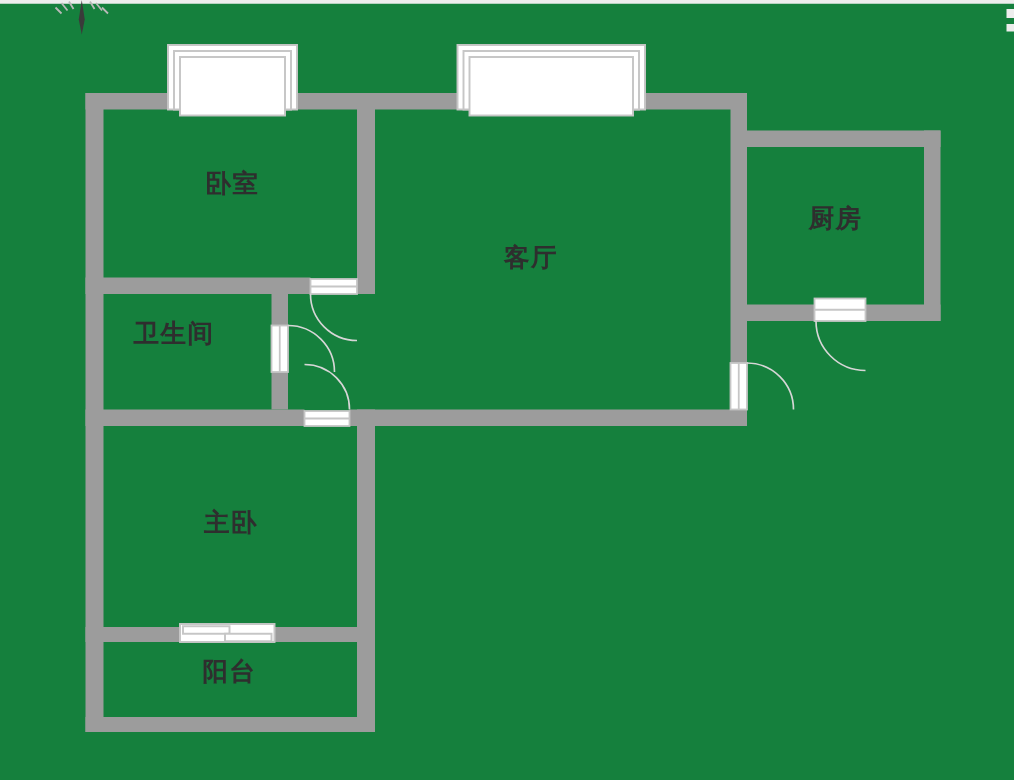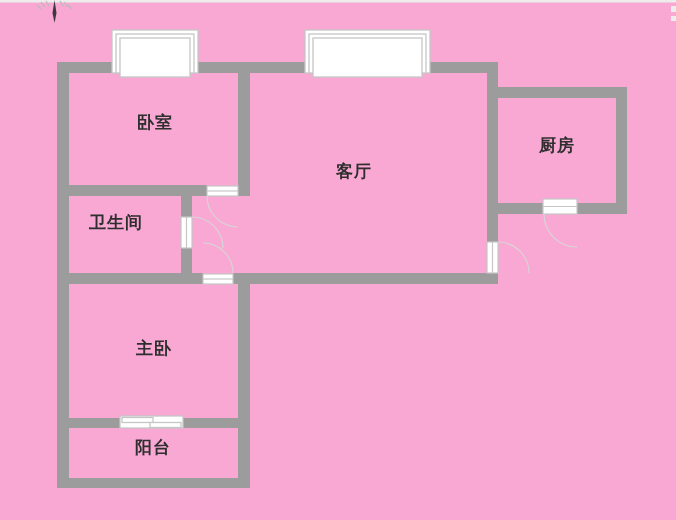--- a/index.html
+++ b/index.html
@@ -1,20 +1,20 @@
 <!DOCTYPE html>
 <html><head>
 <meta charset="utf-8">
 <style>
   html, body { margin: 0; padding: 0; background: #fff; }
   .canvas {
     position: relative;
     width: 676px;
     height: 520px;
-    background: #f9a8d4;
+    background: #15803d;
     overflow: hidden;
     font-family: "DejaVu Sans", "Liberation Sans", sans-serif;
   }
   svg { display: block; }
   .room-label {
     font-family: "DejaVu Sans", "Liberation Sans", sans-serif;
     font-size: 17px;
     font-weight: bold;
     letter-spacing: 1px;
     text-anchor: middle;

